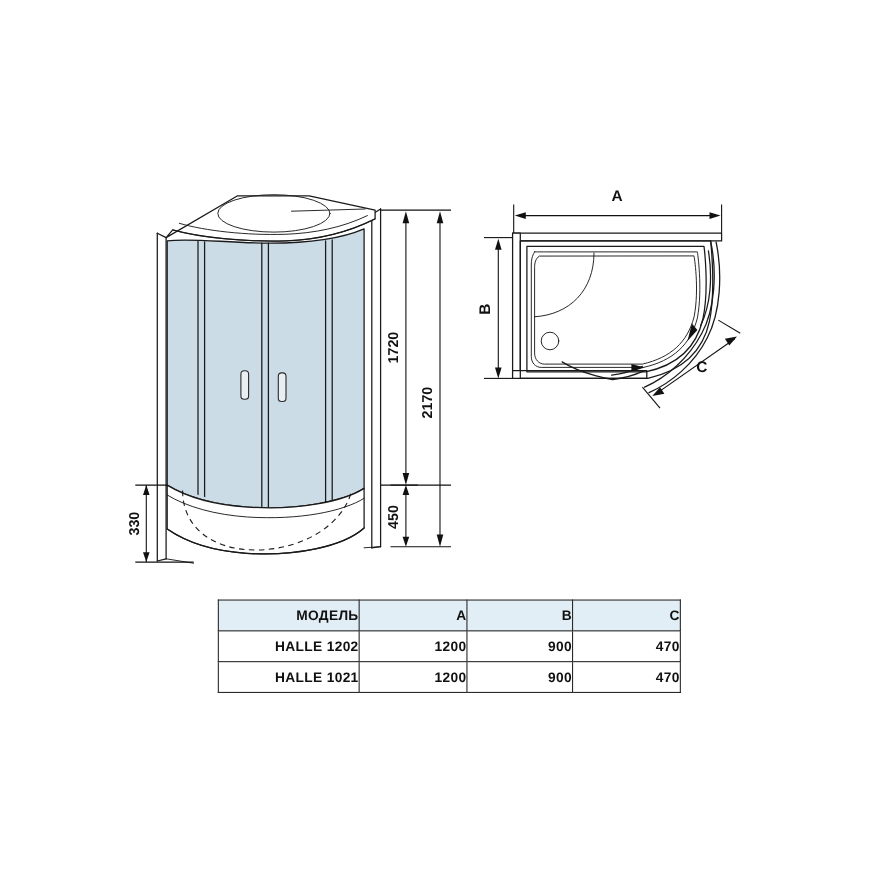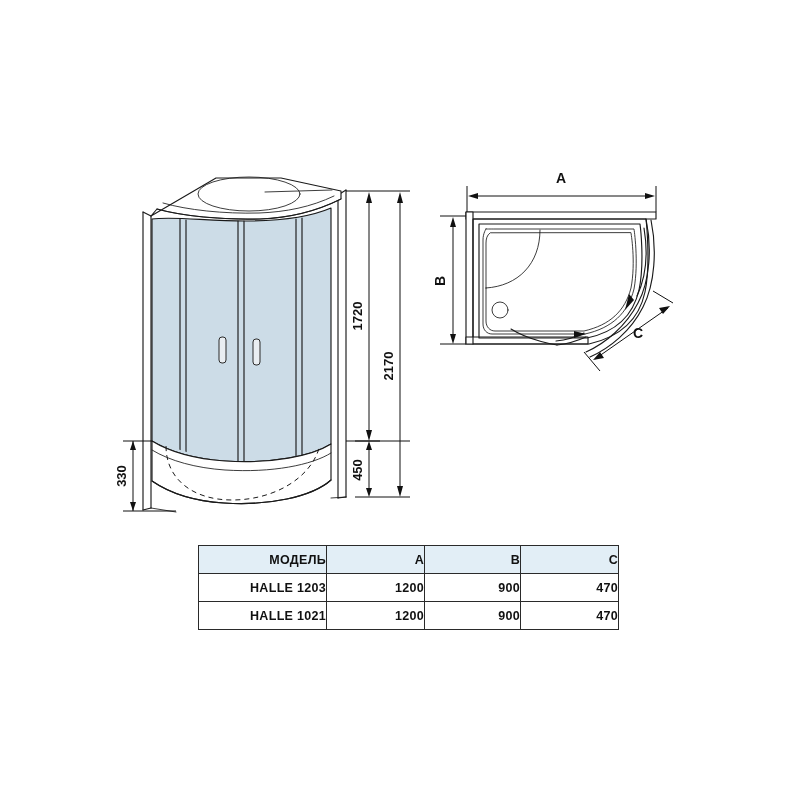--- a/index.html
+++ b/index.html
@@ -356,21 +356,21 @@
     <thead>
       <tr>
         <th>МОДЕЛЬ</th>
         <th>A</th>
         <th>B</th>
         <th>C</th>
       </tr>
     </thead>
     <tbody>
       <tr>
-        <td>HALLE 1203</td>
+        <td>HALLE 1202</td>
         <td>1200</td>
         <td>900</td>
         <td>470</td>
       </tr>
       <tr>
         <td>HALLE 1021</td>
         <td>1200</td>
         <td>900</td>
         <td>470</td>
       </tr>

